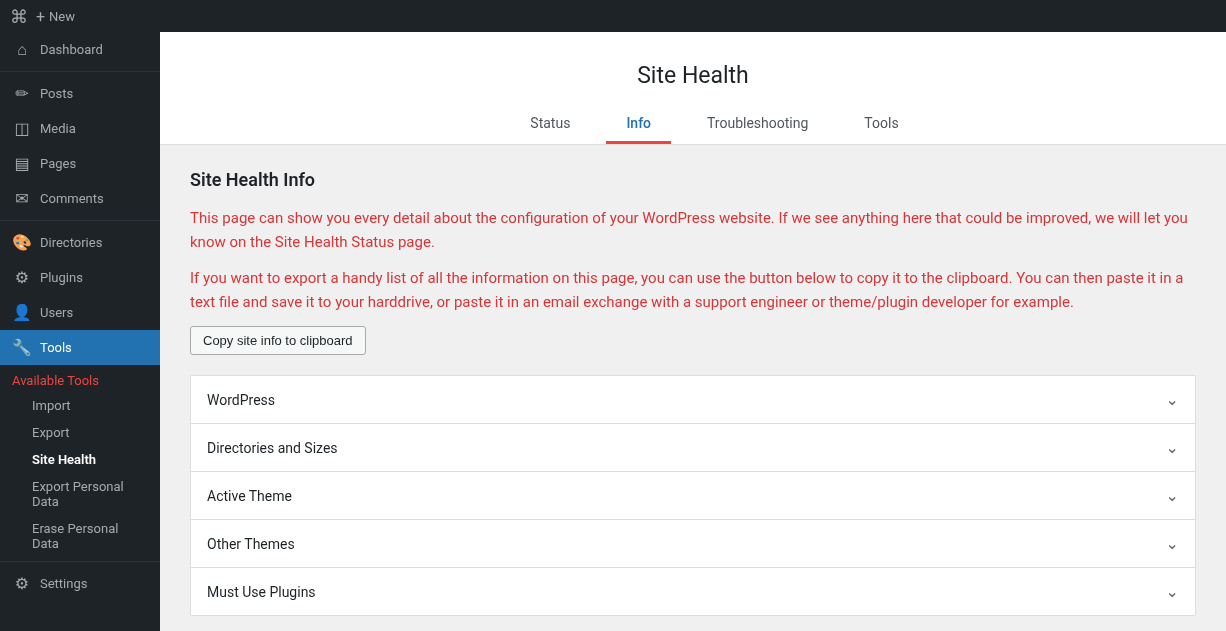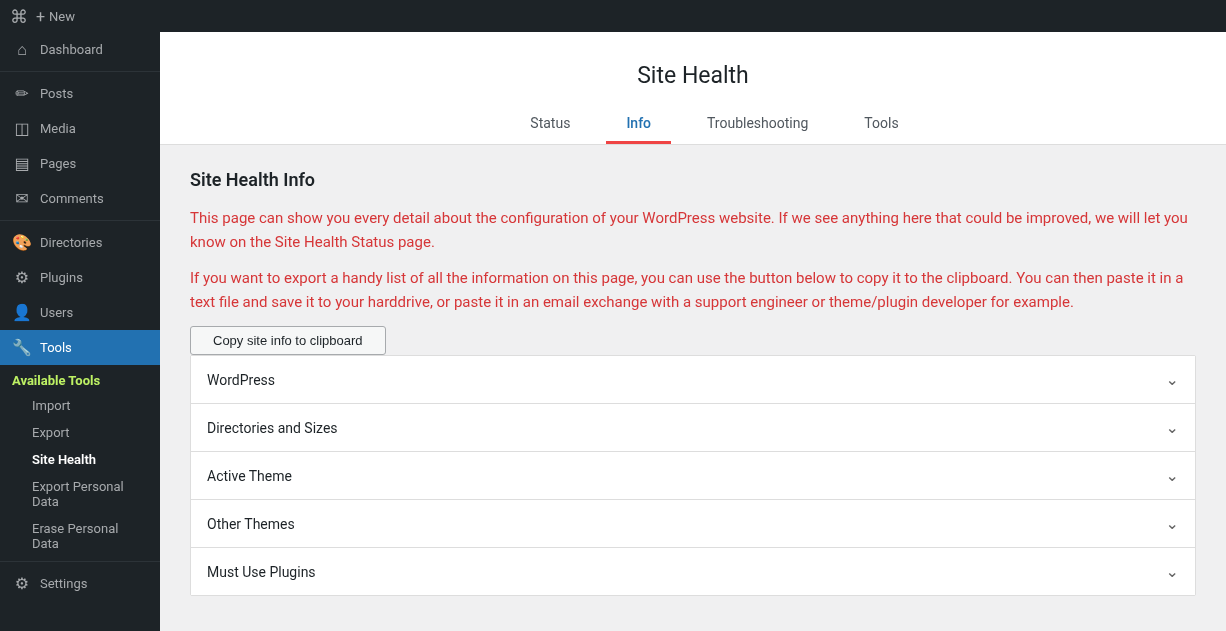--- a/index.html
+++ b/index.html
@@ -19,42 +19,42 @@
     .sidebar-item { display: flex; align-items: center; gap: 8px; padding: 8px 12px; cursor: pointer; font-size: 13px; color: #a7aaad; text-decoration: none; }
     .sidebar-item.active { background: #2271b1; color: #fff; }
     .sidebar-item.active .sidebar-icon { color: #fff; }
     .sidebar-icon { font-size: 16px; width: 20px; text-align: center; flex-shrink: 0; }
     .sidebar-divider { height: 1px; background: #2c3338; margin: 4px 0; }
 
     
     .submenu { background: #1d2327; }
     .submenu-item { display: block; padding: 6px 28px 6px 32px; color: #a7aaad; cursor: pointer; font-size: 13px; }
     .submenu-item.active { color: #fff; font-weight: 600; }
-    .submenu-heading { padding: 8px 28px 4px 12px; color: #bef264; font-size: 13px; font-weight: 700; }
+    .submenu-heading { padding: 8px 28px 4px 12px; color: #ef4444; font-size: 13px; font-weight: 400; }
 
     
     #main { flex: 1; overflow-y: auto; background: #f0f0f1; }
 
     
     .page-header { background: #fff; padding: 20px 0 0 0; border-bottom: 1px solid #ddd; }
     .page-title-wrap { text-align: center; padding: 10px 0 16px 0; }
     .page-title { font-size: 23px; font-weight: 400; color: #1d2327; }
 
     
     .tabs { display: flex; justify-content: center; gap: 16px; border-bottom: none; padding-left: 43px; }
     .tab { padding: 10px 20px; color: #50575e; cursor: pointer; font-size: 14px; border-bottom: 3px solid transparent; text-decoration: none; }
     .tab.active { color: #2271b1; border-bottom: 3px solid #ef4444; font-weight: 500; }
 
     
     .content { padding: 24px 30px; }
     .section-title { font-size: 18px; font-weight: 600; color: #1d2327; margin-bottom: 16px; }
 
     .info-text { color: #d63638; font-size: 15px; line-height: 1.6; margin-bottom: 12px; }
 
-    .copy-btn { background: #f6f7f7; border: 1px solid #a7aaad; color: #1d2327; padding: 6px 22px; font-size: 13px; cursor: pointer; border-radius: 3px; }
+    .copy-btn { background: #f6f7f7; border: 1px solid #a7aaad; color: #1d2327; padding: 6px 12px; font-size: 13px; cursor: pointer; border-radius: 3px; margin-bottom: 20px; }
 
     
     .accordion { border: 1px solid #ddd; border-radius: 2px; margin-bottom: 0; }
     .accordion-item { border-top: 1px solid #ddd; background: #fff; }
     .accordion-item:first-child { border-top: none; }
     .accordion-header { display: flex; justify-content: space-between; align-items: center; padding: 14px 16px; cursor: pointer; font-size: 14px; color: #1d2327; }
     .chevron { font-size: 16px; color: #666; }
   </style>
 </head>
 <body>

